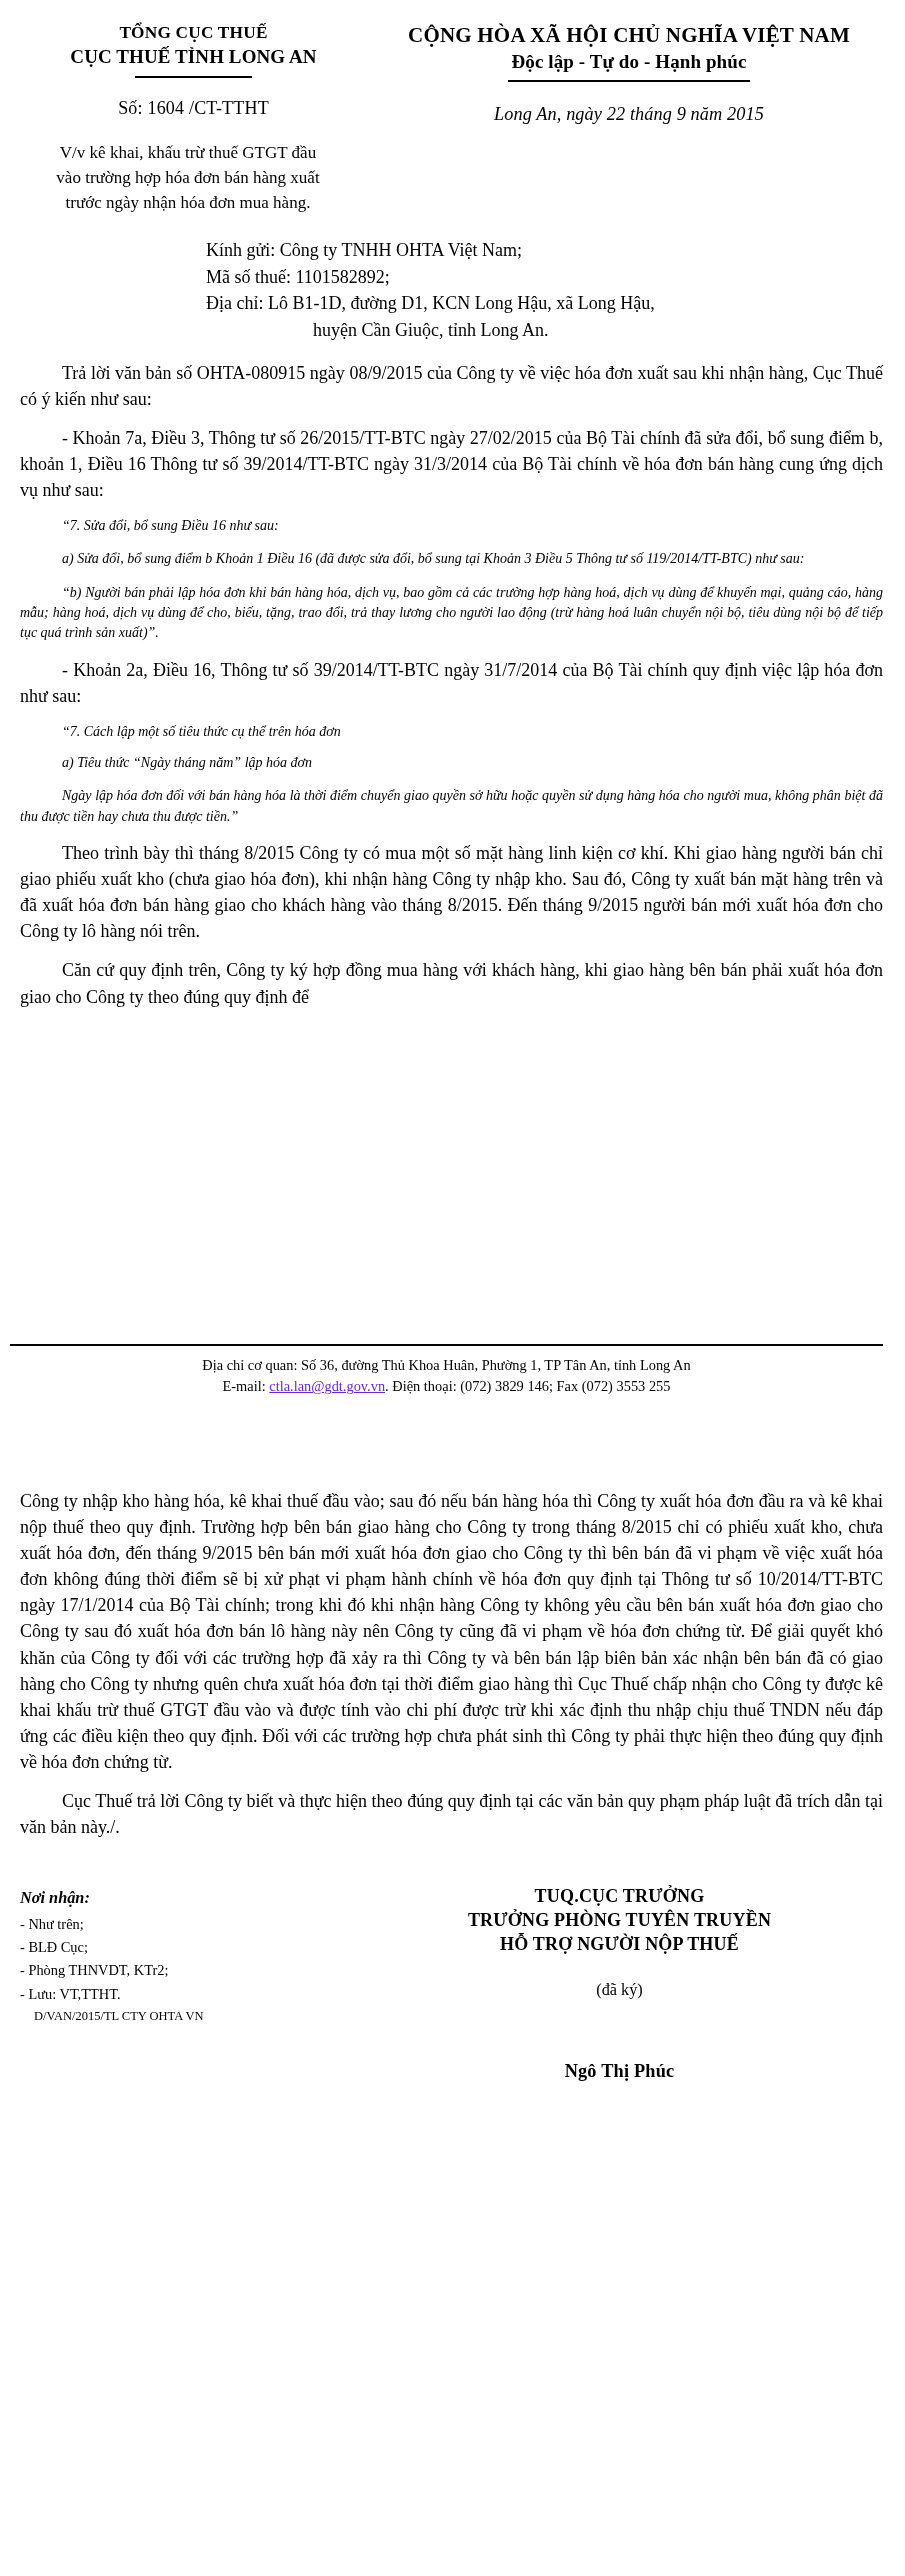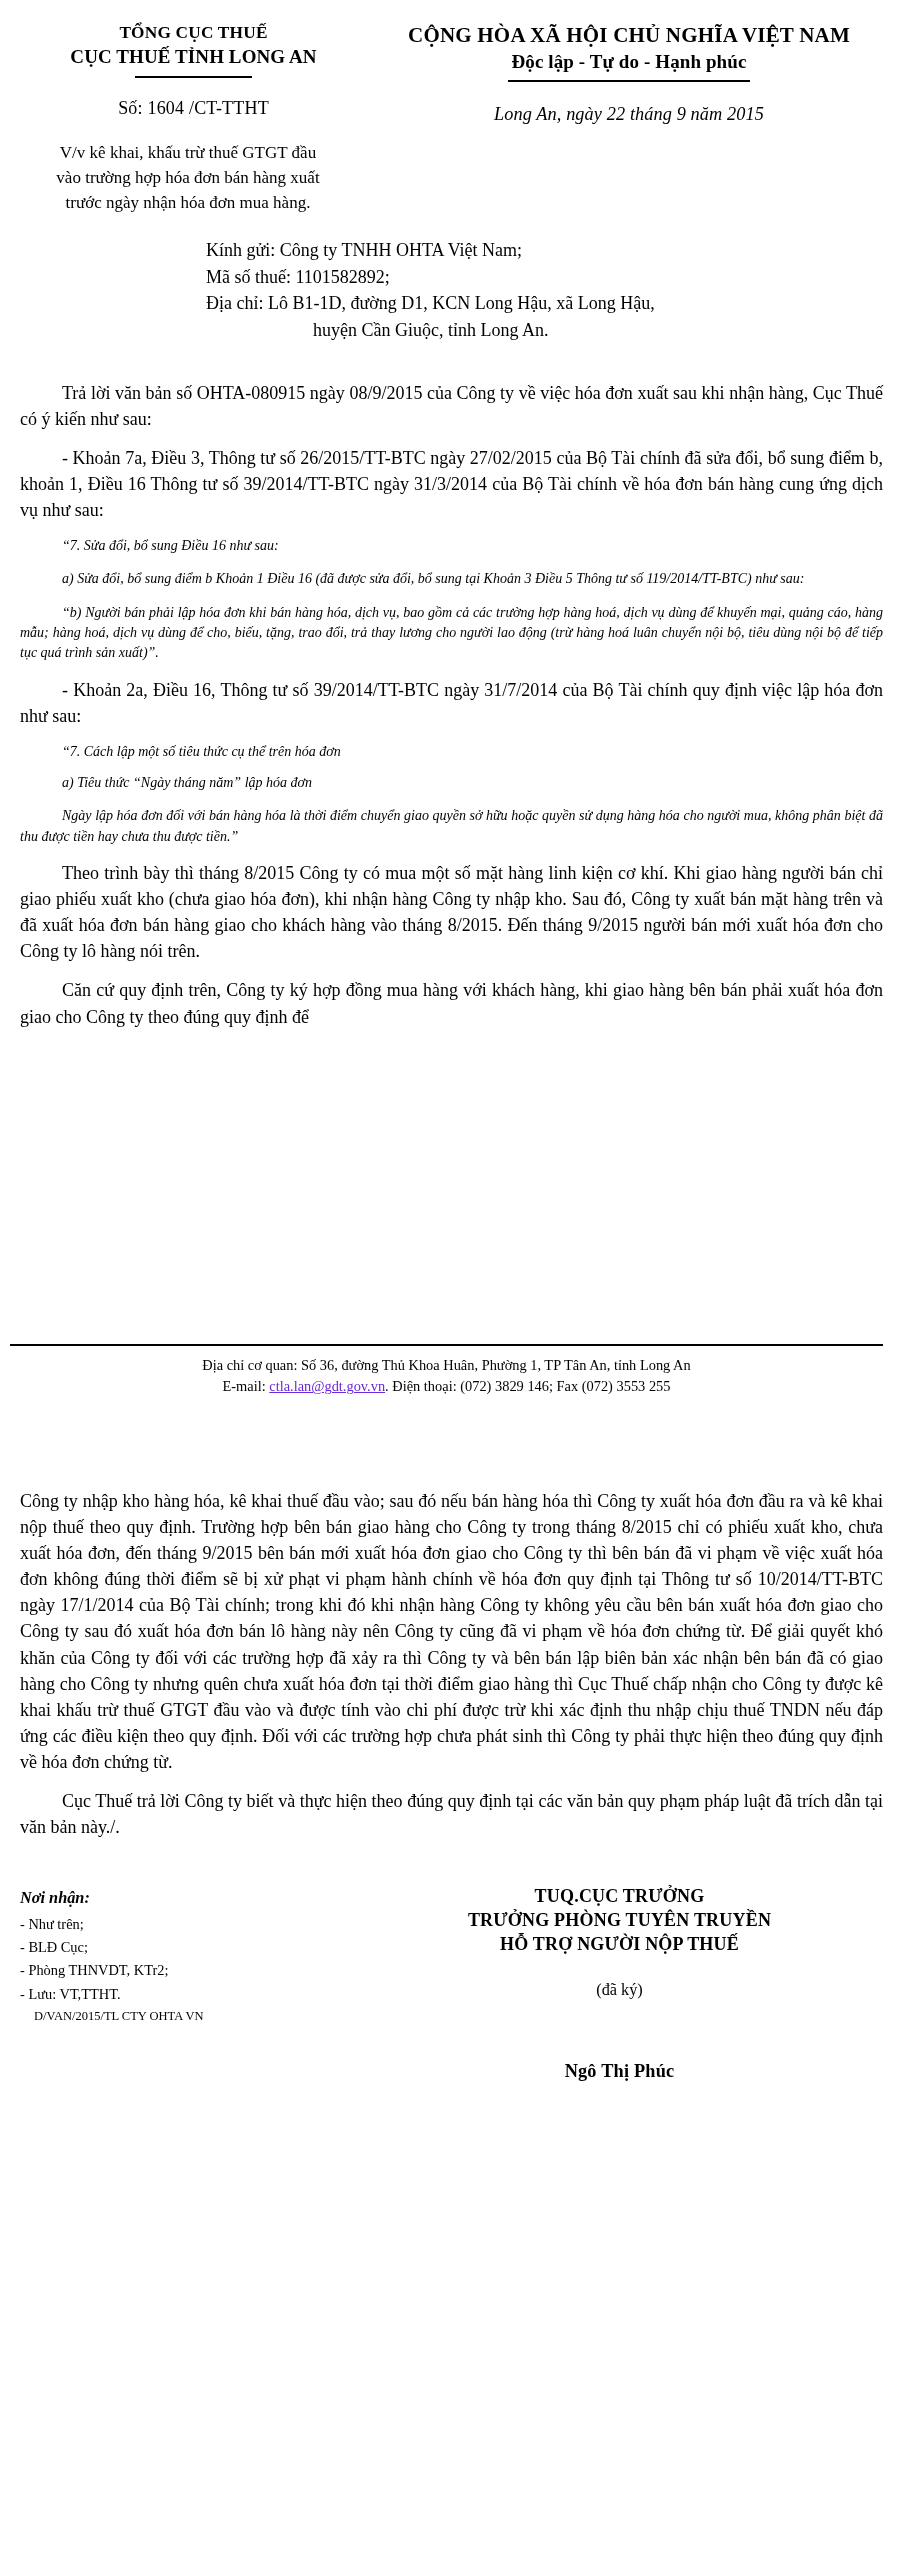--- a/index.html
+++ b/index.html
@@ -131,21 +131,21 @@
   p.body.noindent { text-indent: 0; }
   p.quote {
     font-style: italic;
     font-size: 14px;
     line-height: 1.45;
     text-align: justify;
     text-indent: 42px;
     margin: 13px 0 0 0;
   }
   p.quote.tight { margin-top: 11px; }
-  p.first { margin-top: 36px; font-family: Liberation Serif, serif; }
+  p.first { margin-top: 16px; font-family: Liberation Serif, serif; }
 
   .page1-footer {
     position: absolute;
     left: 10px;
     right: 22px;
     bottom: 77px;
   }
   .footer-rule {
     height: 2px;
     background: #000;

